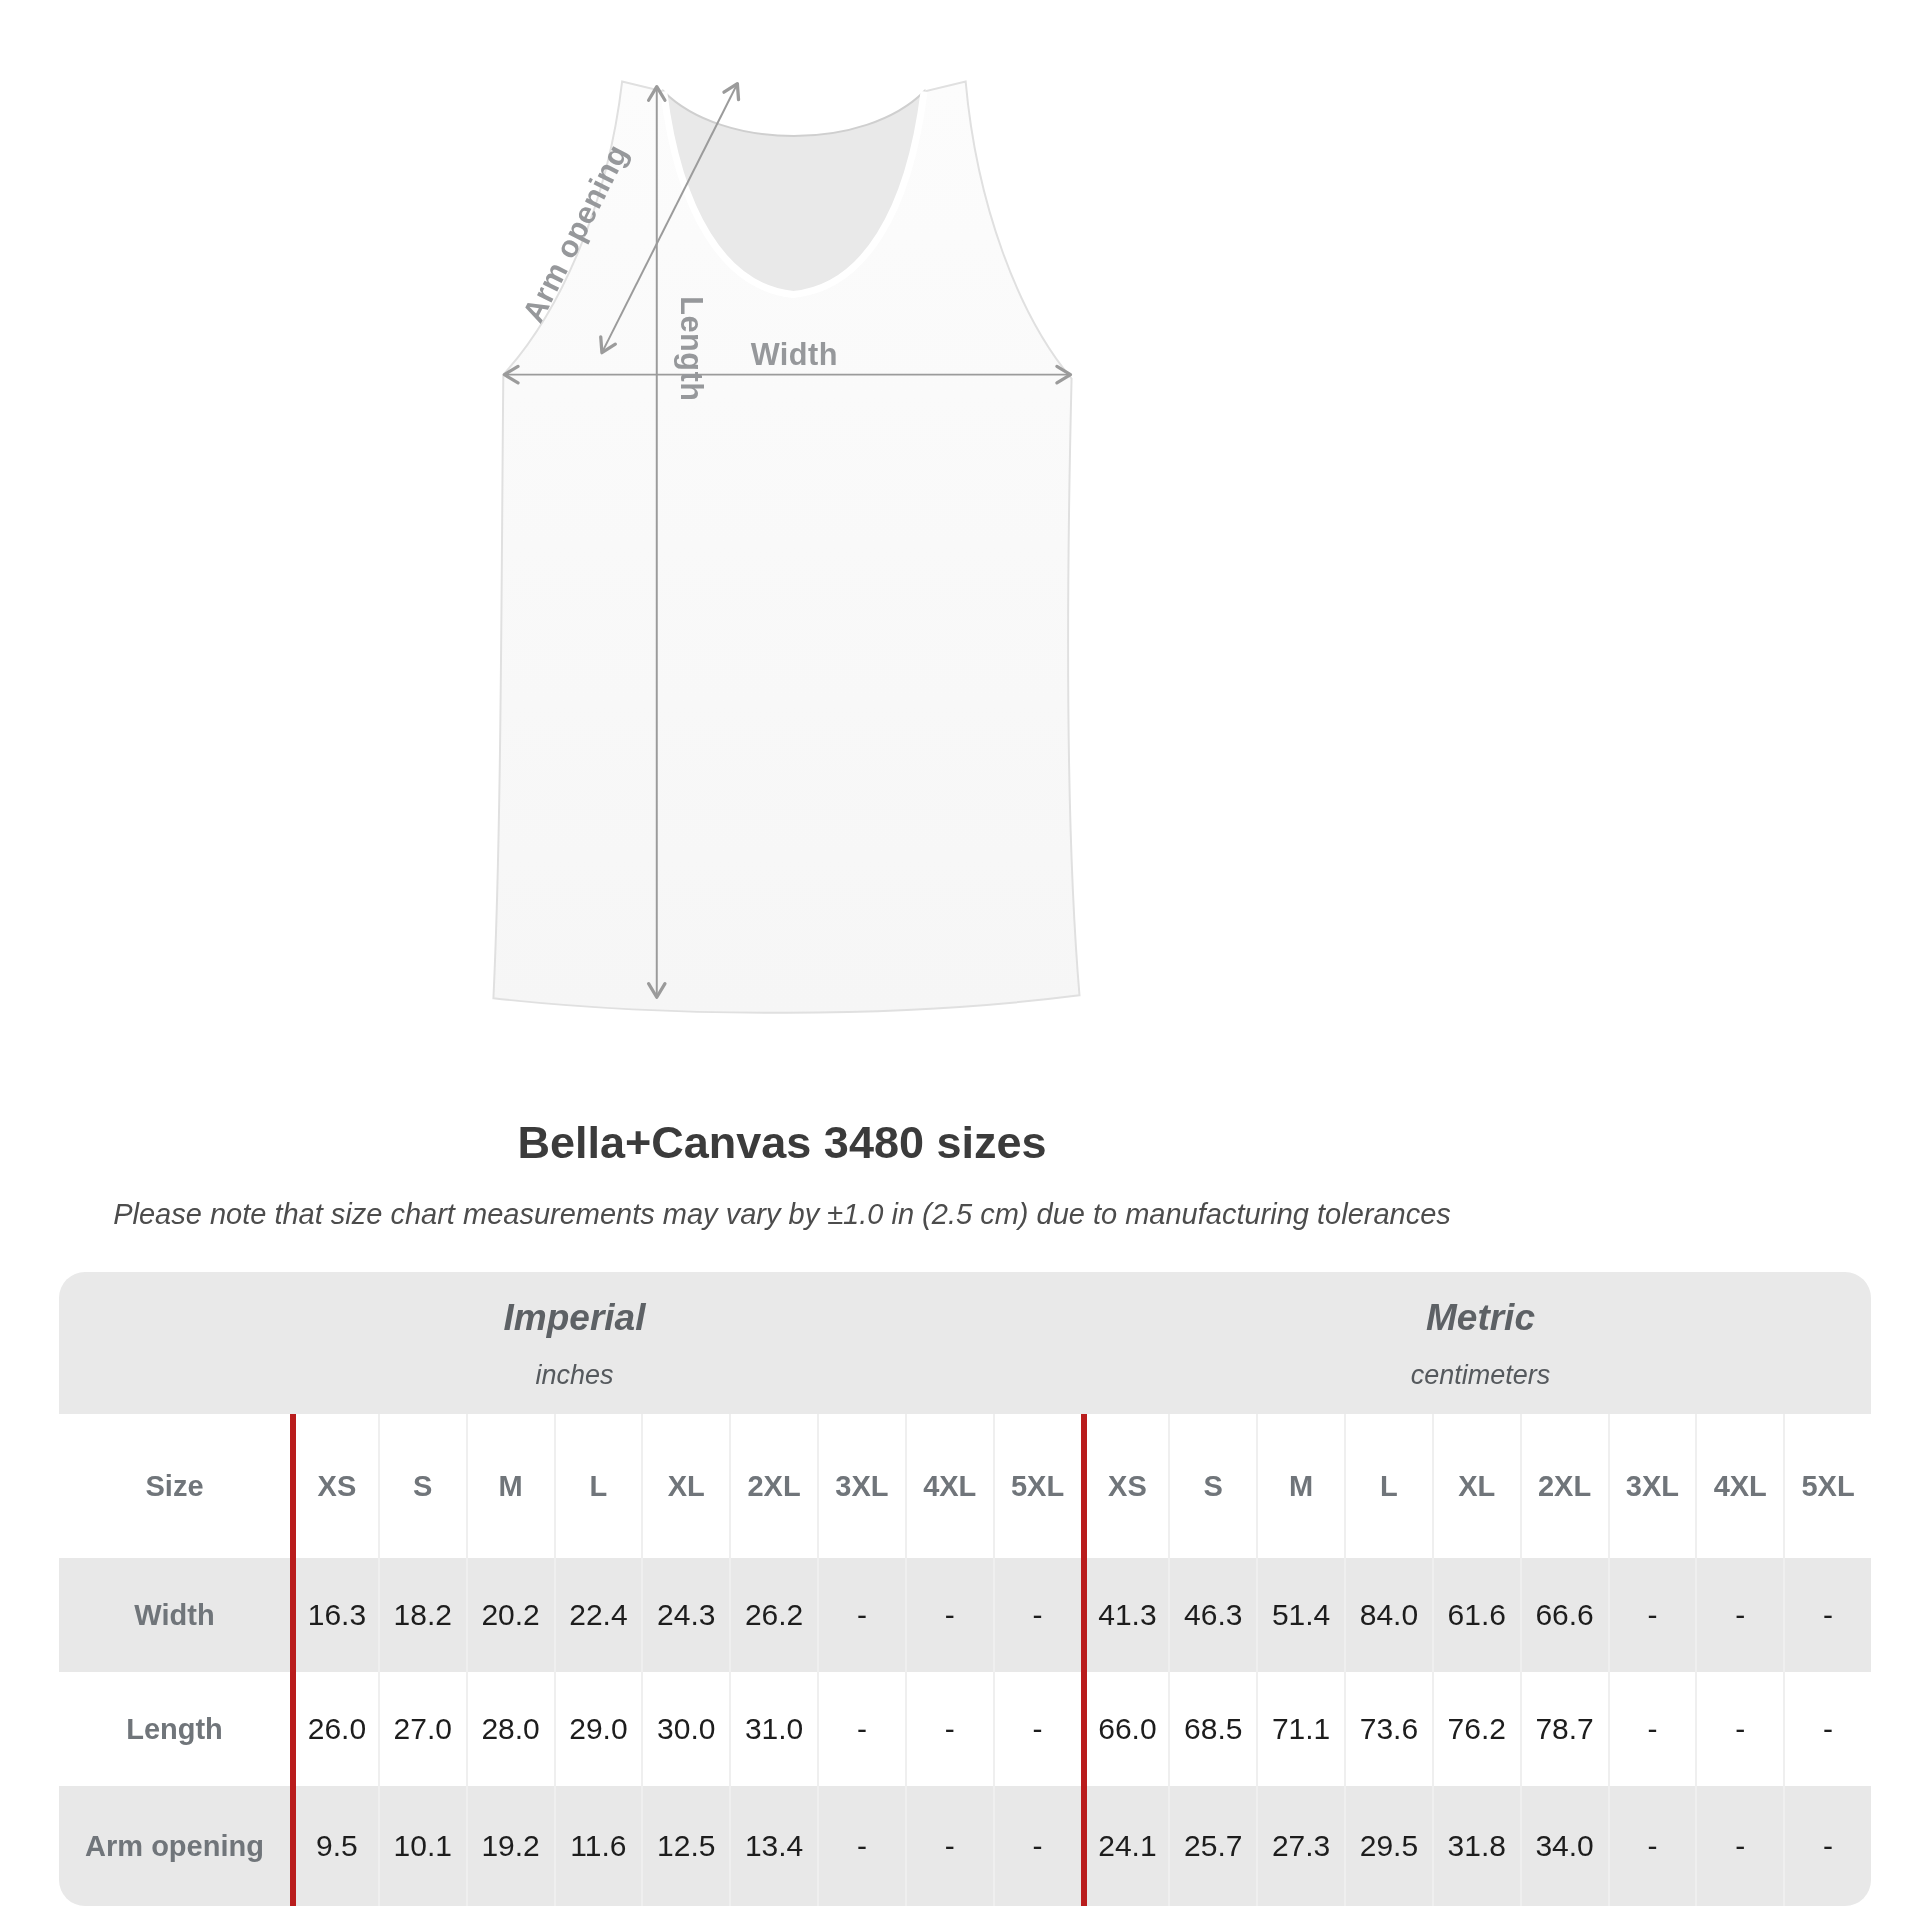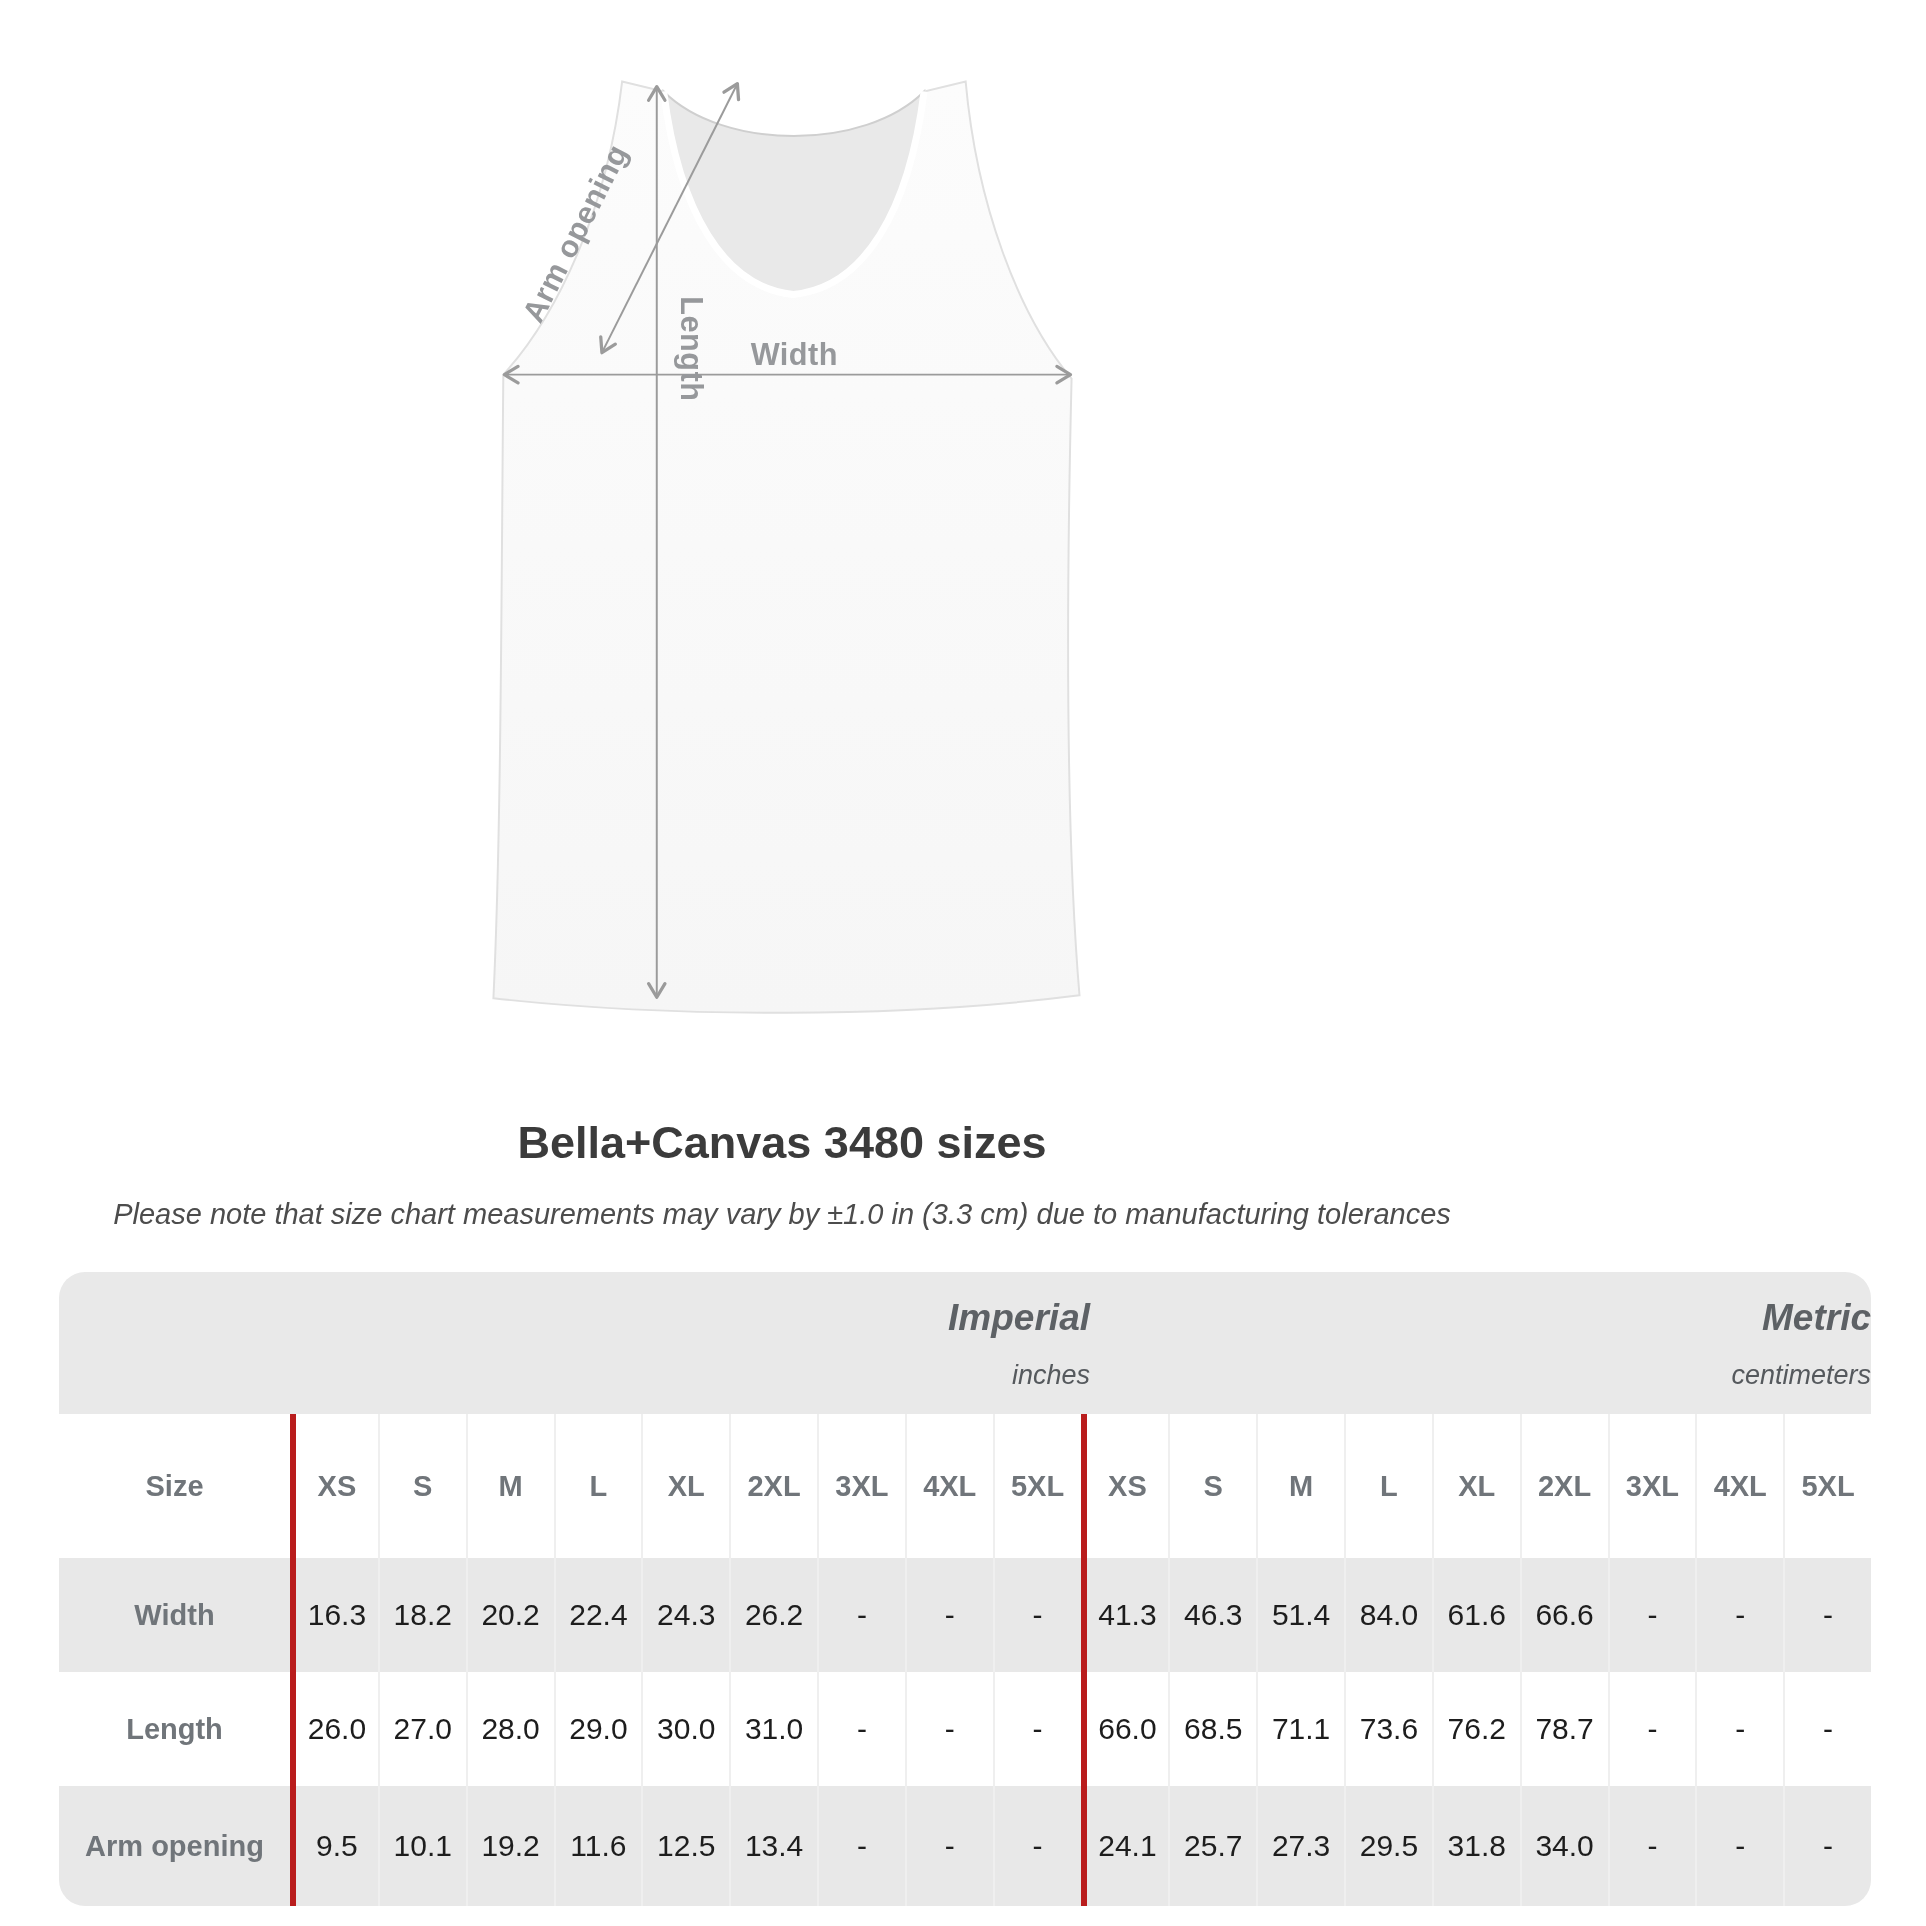--- a/index.html
+++ b/index.html
@@ -15,21 +15,21 @@
   }
   .page-subtitle{
     position:absolute;left:0;top:1198px;width:1564px;text-align:center;
     font-size:29px;font-style:italic;color:#4c4c4c;
   }
   .chart{
     position:absolute;left:59px;top:1272px;width:1812px;
     border-radius:26px;overflow:hidden;background:#ffffff;
   }
   .band{height:142px;background:#e9e9e9;display:flex;}
-  .band-half{flex:0 0 1031px;display:flex;flex-direction:column;align-items:flex-end;justify-content:center;gap:15px;padding-top:1px;box-sizing:border-box;}
+  .band-half{flex:0 0 1031px;display:flex;flex-direction:column;align-items:center;justify-content:center;gap:15px;padding-top:1px;box-sizing:border-box;}
   .band-half.metric{flex:1 1 auto;}
   .band-title{font-size:37px;font-weight:bold;font-style:italic;color:#5d6165;}
   .band-sub{font-size:27px;font-style:italic;color:#55595d;margin-top:6px;}
   .row{display:grid;grid-template-columns:231px repeat(18,1fr);}
   .row.head{height:144px;background:#ffffff;}
   .row.r0{height:114px;background:#e8e8e8;}
   .row.r1{height:114px;background:#ffffff;}
   .row.r2{height:120px;background:#e8e8e8;}
   .cell{
     display:flex;align-items:center;justify-content:center;
@@ -72,21 +72,21 @@
     <line x1="314" y1="45" x2="178" y2="315" stroke="#9b9b9b" stroke-width="2" marker-start="url(#ah)" marker-end="url(#ah)"></line>
     <line x1="233" y1="48" x2="233" y2="966" stroke="#9b9b9b" stroke-width="2" marker-start="url(#ah)" marker-end="url(#ah)"></line>
     <line x1="80" y1="338" x2="650" y2="338" stroke="#9b9b9b" stroke-width="2" marker-start="url(#ah)" marker-end="url(#ah)"></line>
 
     <text x="160" y="200" text-anchor="middle" transform="rotate(-63 160 200)">Arm opening</text>
     <text x="257" y="312" text-anchor="middle" transform="rotate(90 257 312)">Length</text>
     <text x="372" y="328" text-anchor="middle">Width</text>
   </svg>
 
   <div class="page-title">Bella+Canvas 3480 sizes</div>
-  <div class="page-subtitle">Please note that size chart measurements may vary by ±1.0 in (3.3 cm) due to manufacturing tolerances</div>
+  <div class="page-subtitle">Please note that size chart measurements may vary by ±1.0 in (2.5 cm) due to manufacturing tolerances</div>
 
   <div class="chart">
 
     <div class="band">
       <div class="band-half">
         <div class="band-title">Imperial</div>
         <div class="band-sub">inches</div>
       </div>
       <div class="band-half metric">
         <div class="band-title">Metric</div>

